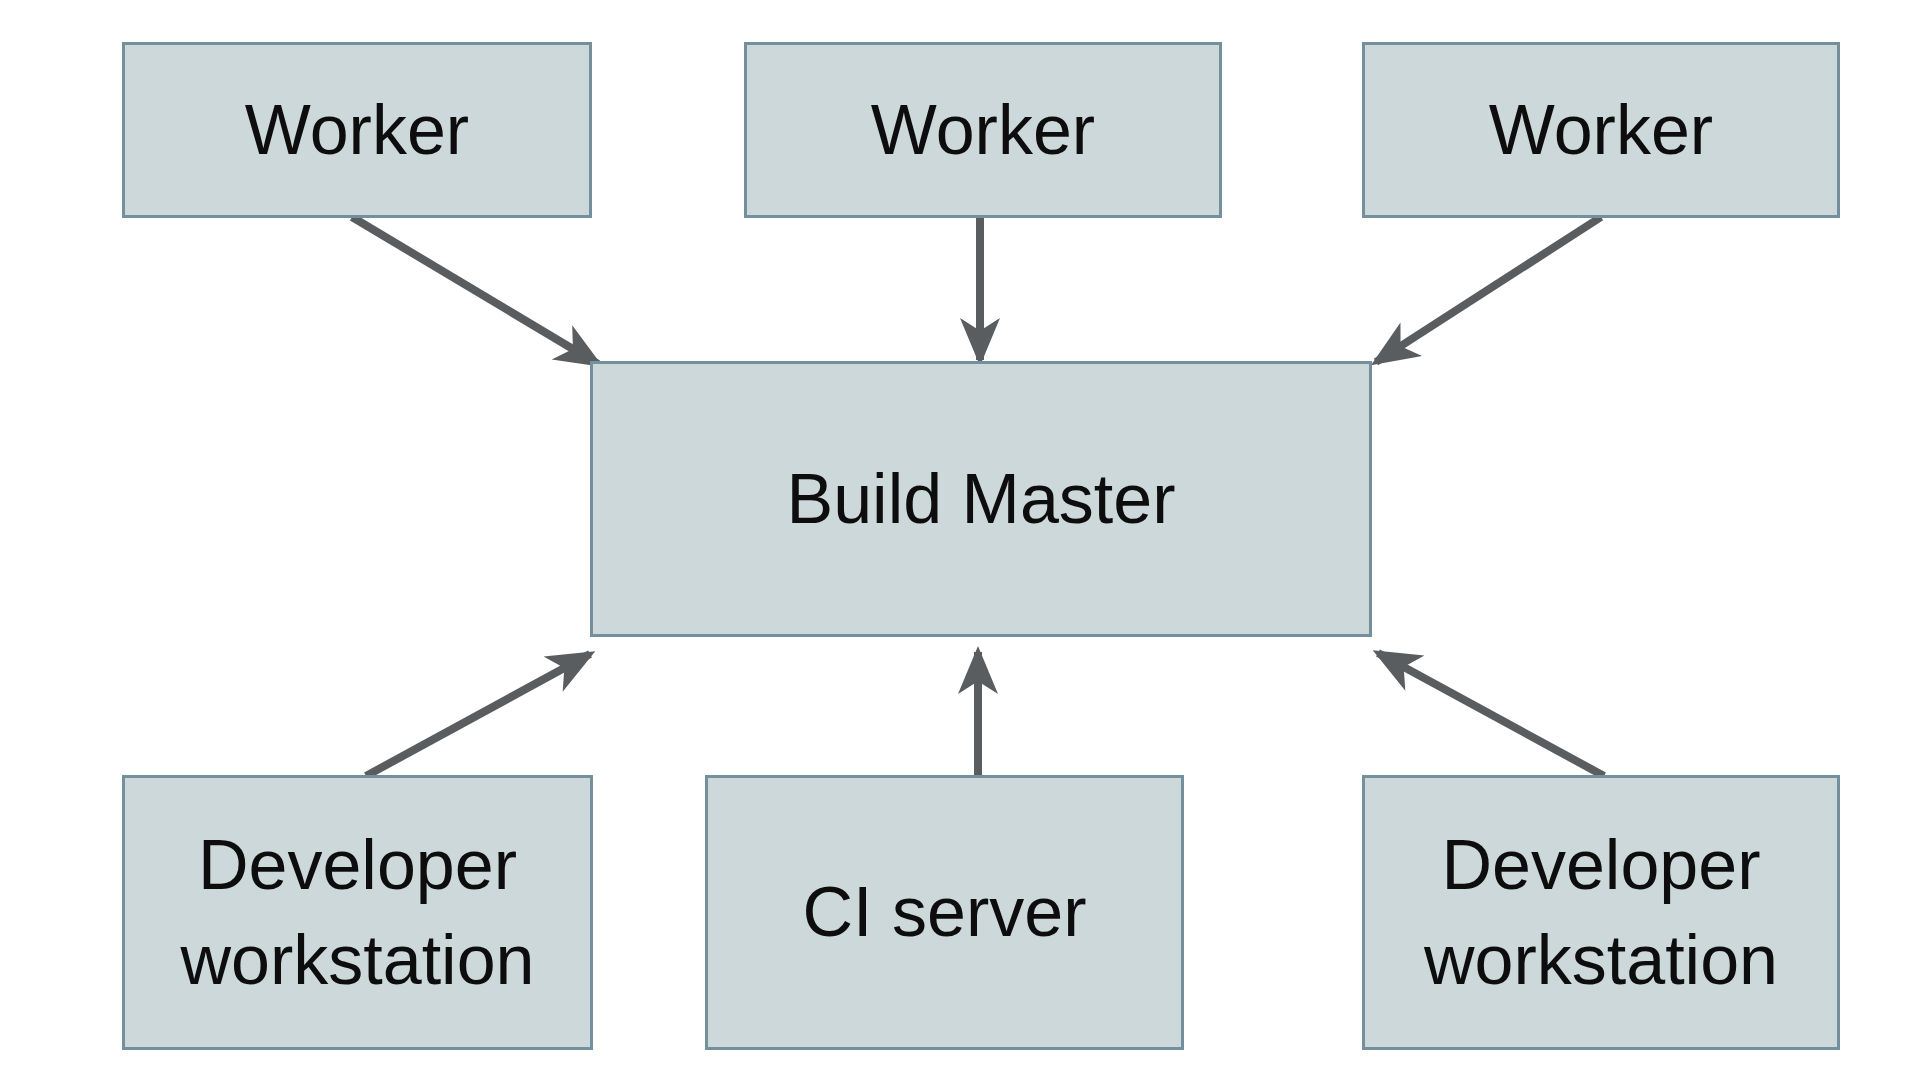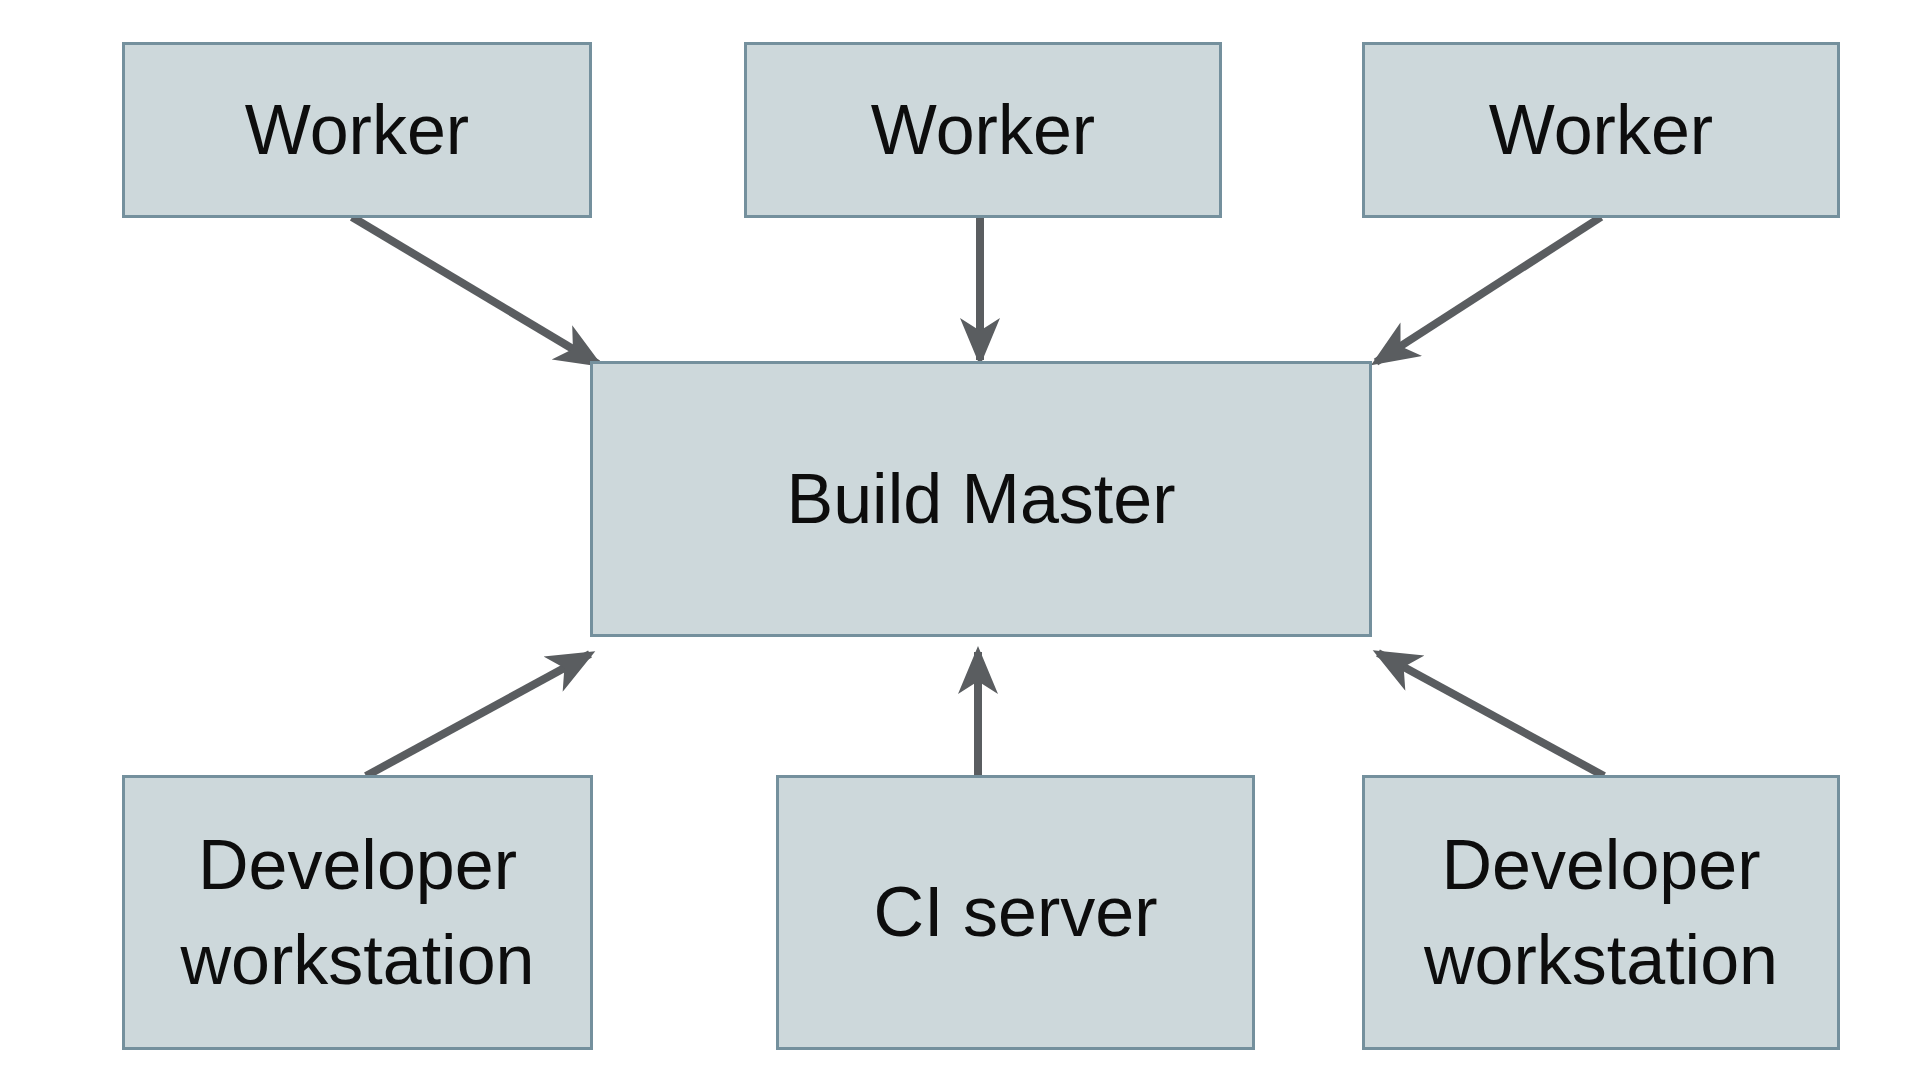--- a/index.html
+++ b/index.html
@@ -41,21 +41,21 @@
   }
   .node span{display:block;padding:0 20px;}
   
   .n-worker1{left:122px;top:42px;width:470px;height:176px;}
   .n-worker2{left:744px;top:42px;width:478px;height:176px;}
   .n-worker3{left:1362px;top:42px;width:478px;height:176px;}
   
   .n-build-master{left:590px;top:361px;width:782px;height:276px;}
   
   .n-dev1{left:122px;top:775px;width:471px;height:275px;}
-  .n-ci{left:776px;top:775px;width:479px;height:275px;}
+  .n-ci{left:705px;top:775px;width:479px;height:275px;}
   .n-dev2{left:1362px;top:775px;width:478px;height:275px;}
 </style>
 </head>
 <body>
 
 <div class="canvas">
 
   <svg class="arrows" viewBox="0 0 1910 1090" xmlns="http://www.w3.org/2000/svg">
     <defs>
       <marker id="arrowhead" viewBox="0 0 12 10" refX="10.5" refY="5" markerWidth="50" markerHeight="40" orient="auto" markerUnits="userSpaceOnUse">

